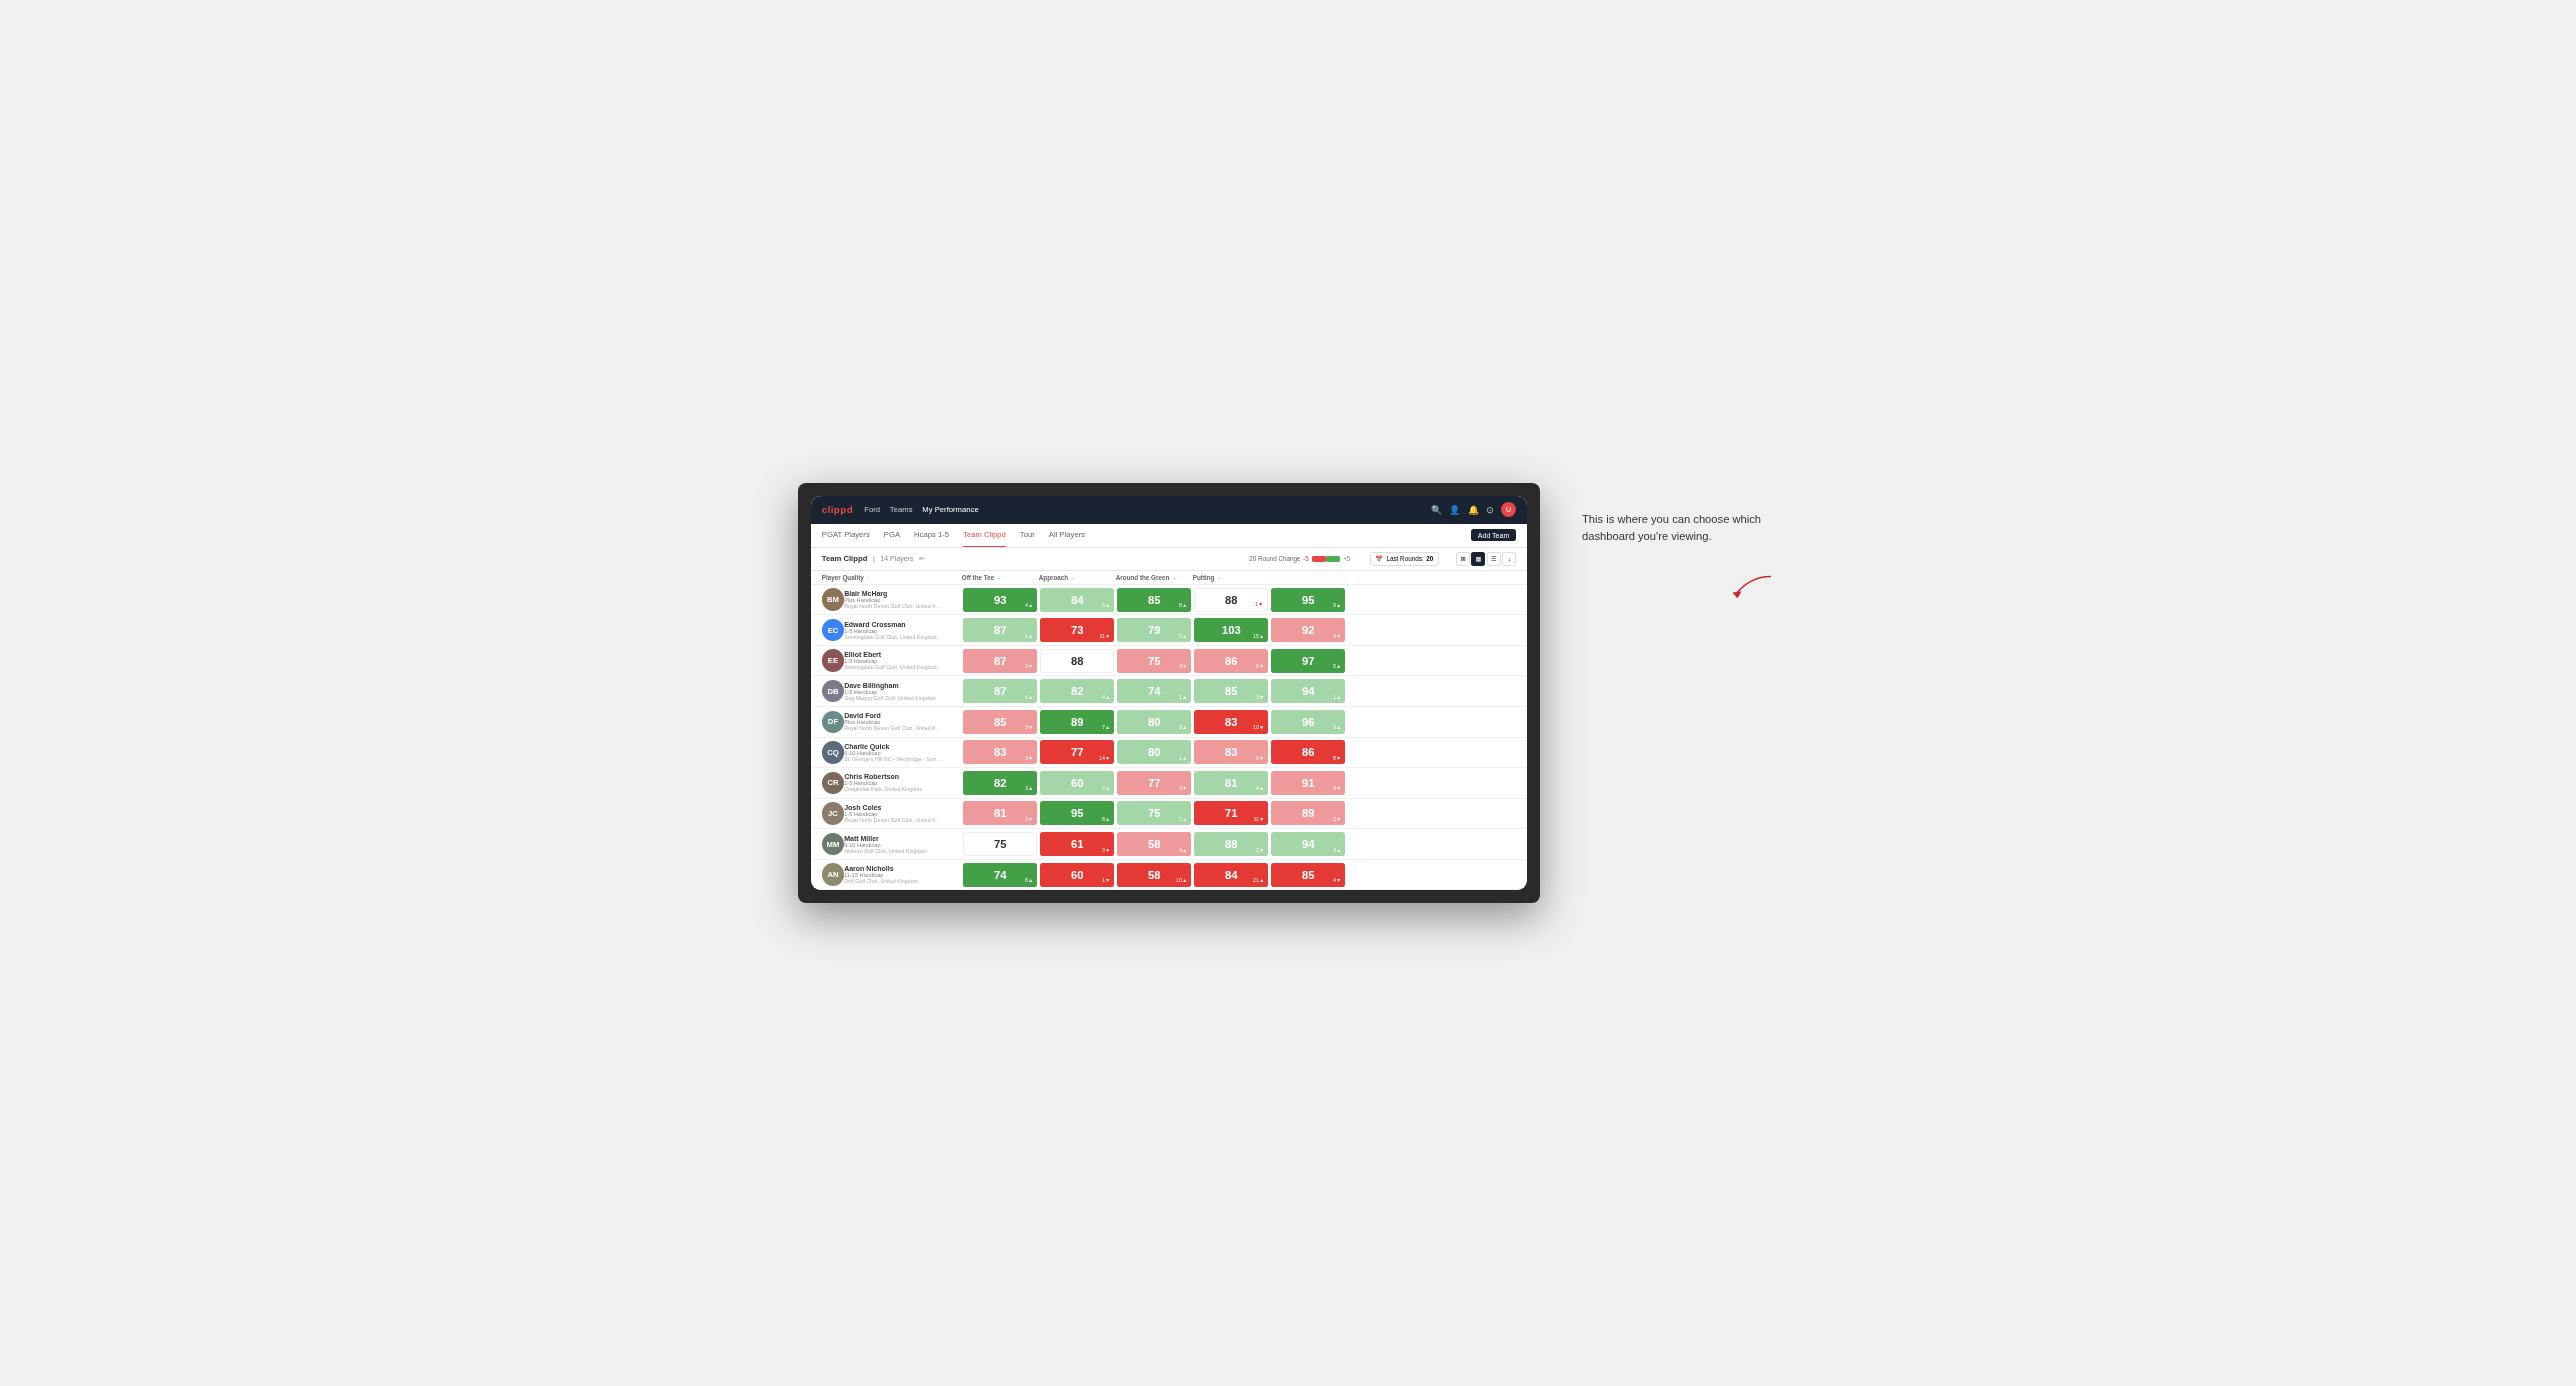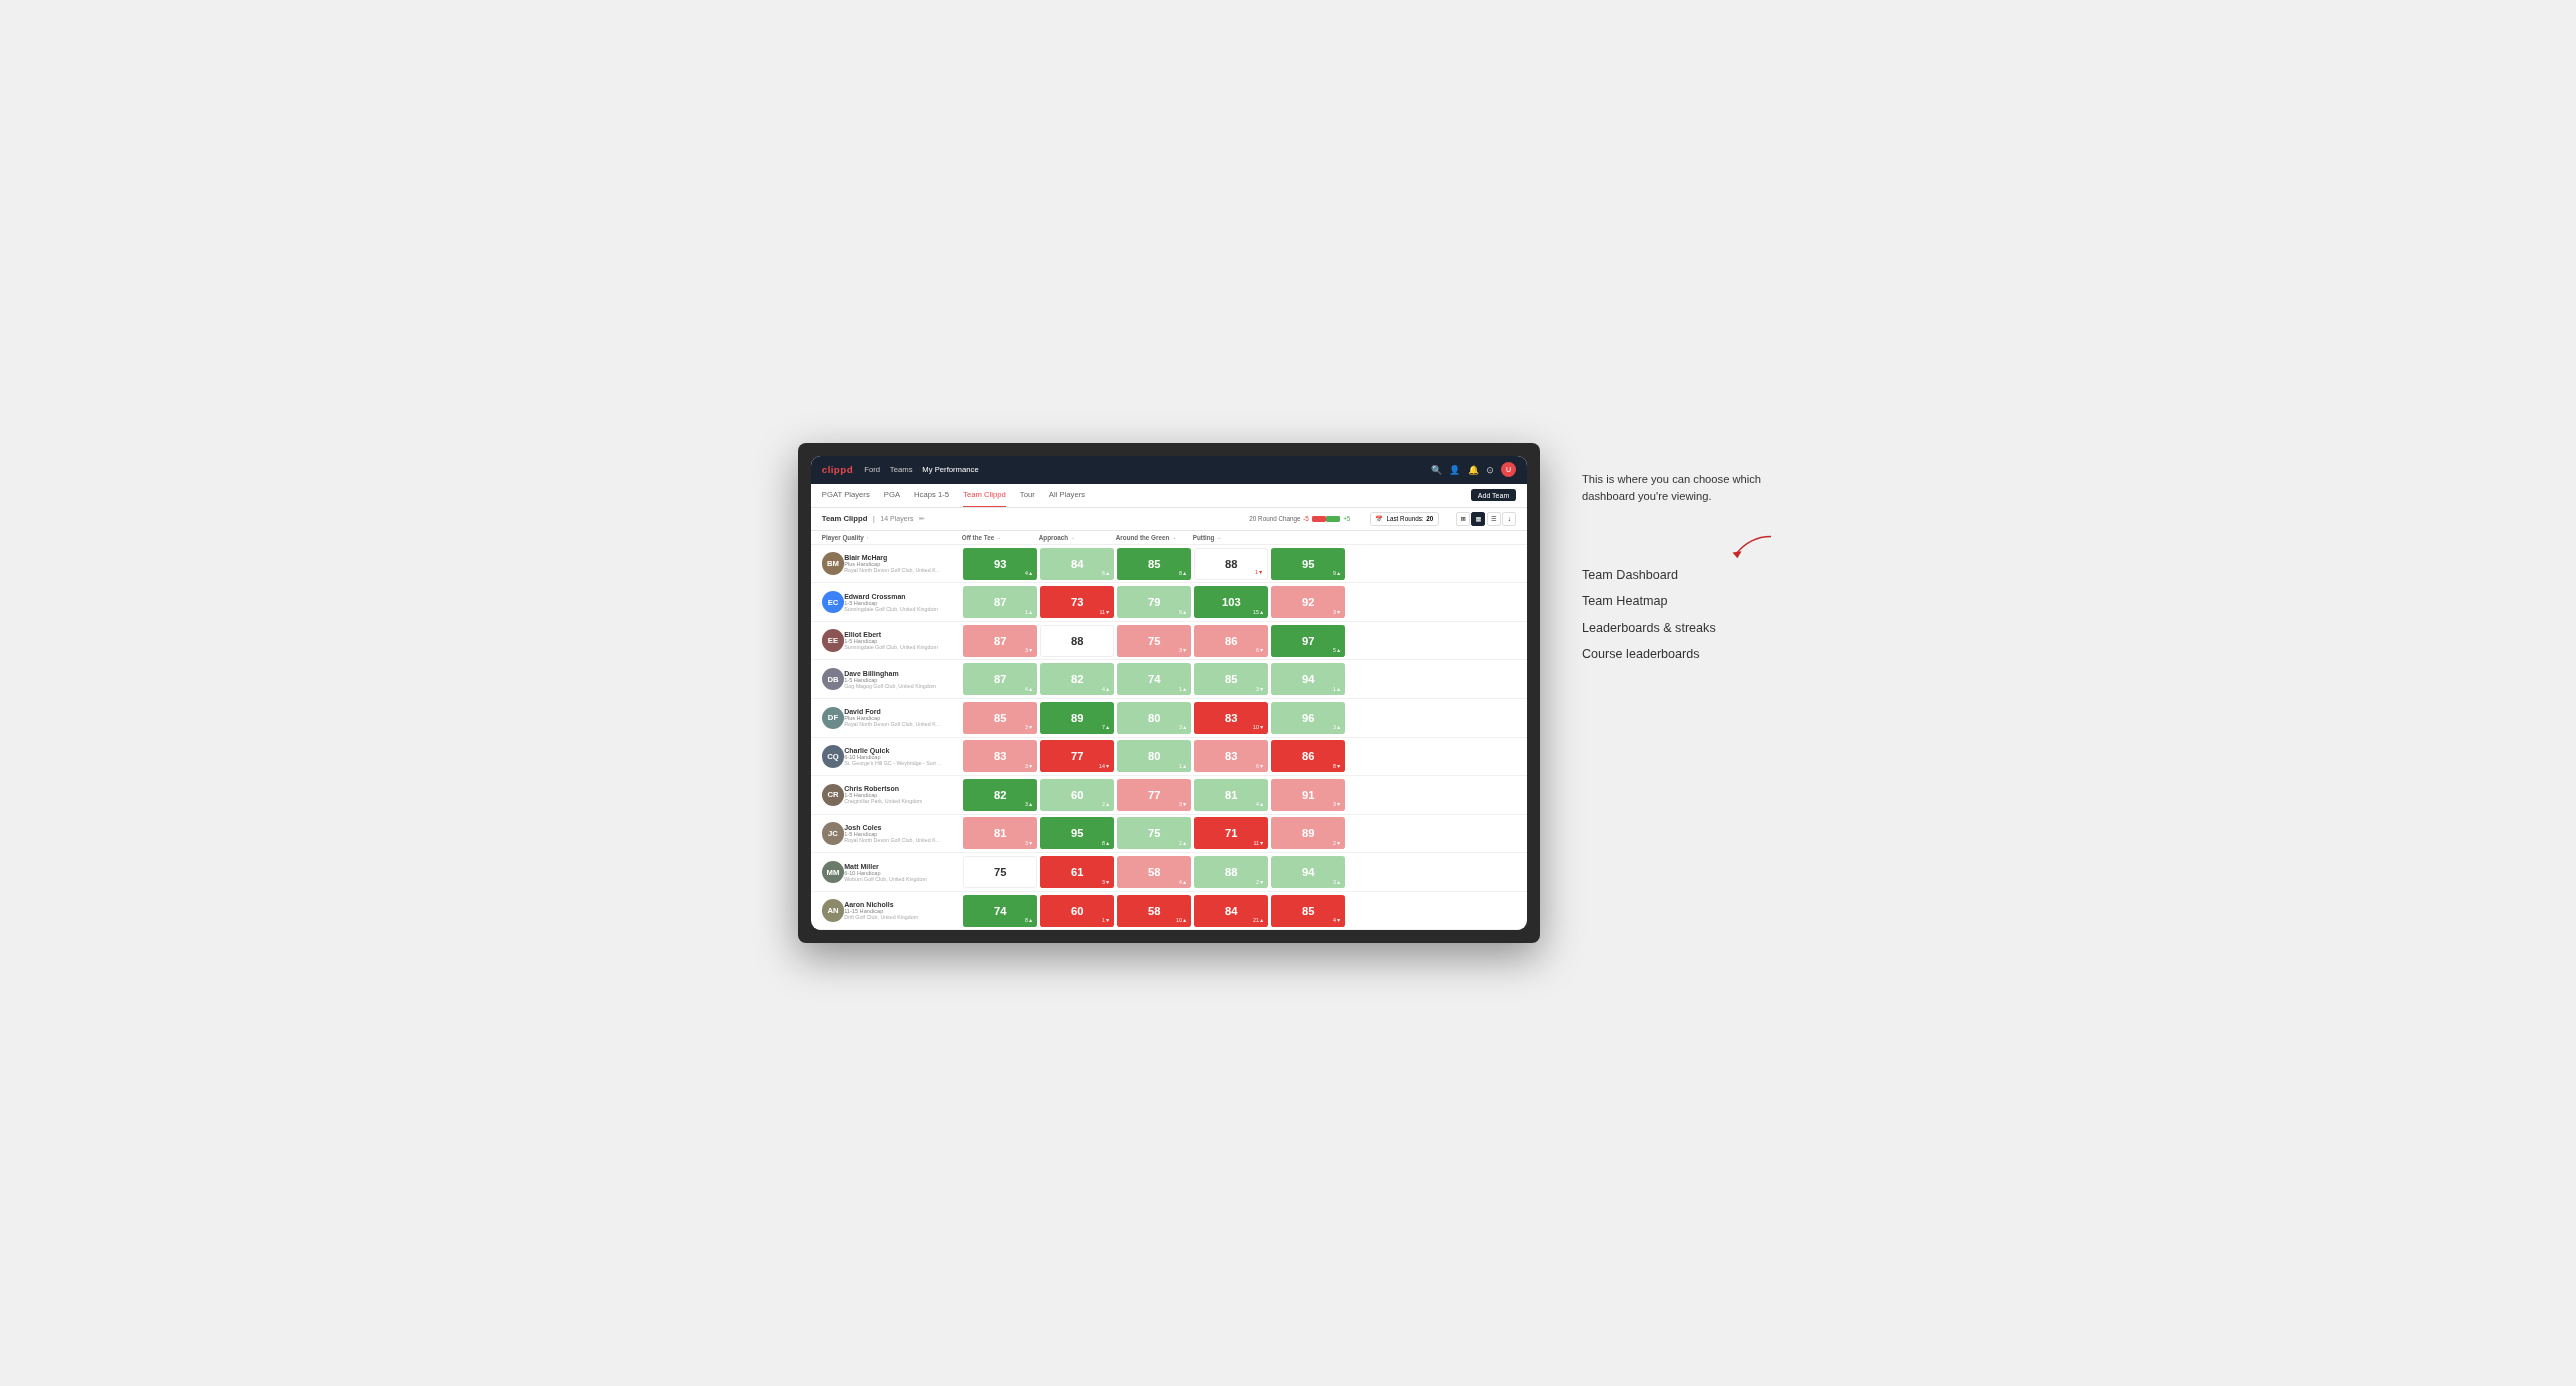--- a/index.html
+++ b/index.html
@@ -308,21 +308,21 @@
       overflow: hidden;
       text-overflow: ellipsis;
       max-width: 98px;
     }
 
     .score-cell {
       display: flex;
       align-items: center;
       justify-content: center;
       border-radius: 2.8px;
-      height: 32px;
+      height: 24px;
       margin: 0.7px 1.4px;
       position: relative;
     }
 
     .score-main {
       font-size: 11.2px;
       font-weight: 700;
       color: #333;
     }
 
@@ -764,22 +764,16 @@
   <div class="annotation-panel">
     <p class="annotation-text">This is where you can choose which dashboard you're viewing.</p>
 
     <div class="annotation-arrow">
       <svg width="56" height="28" viewBox="0 0 80 40">
         <path d="M 70 5 Q 40 5 20 30" stroke="#c62828" stroke-width="2" fill="none"></path>
         <polygon points="15,28 22,36 28,26" fill="#c62828"></polygon>
       </svg>
     </div>
 
-    <div class="menu-options" id="menu-options">
-        <div class="menu-option">Team Dashboard</div>
-        <div class="menu-option">Team Heatmap</div>
-        <div class="menu-option">Leaderboards &amp; streaks</div>
-        <div class="menu-option">Course leaderboards</div>
-      </div>
   </div>
 
 </div>
 
 
 </body></html>

